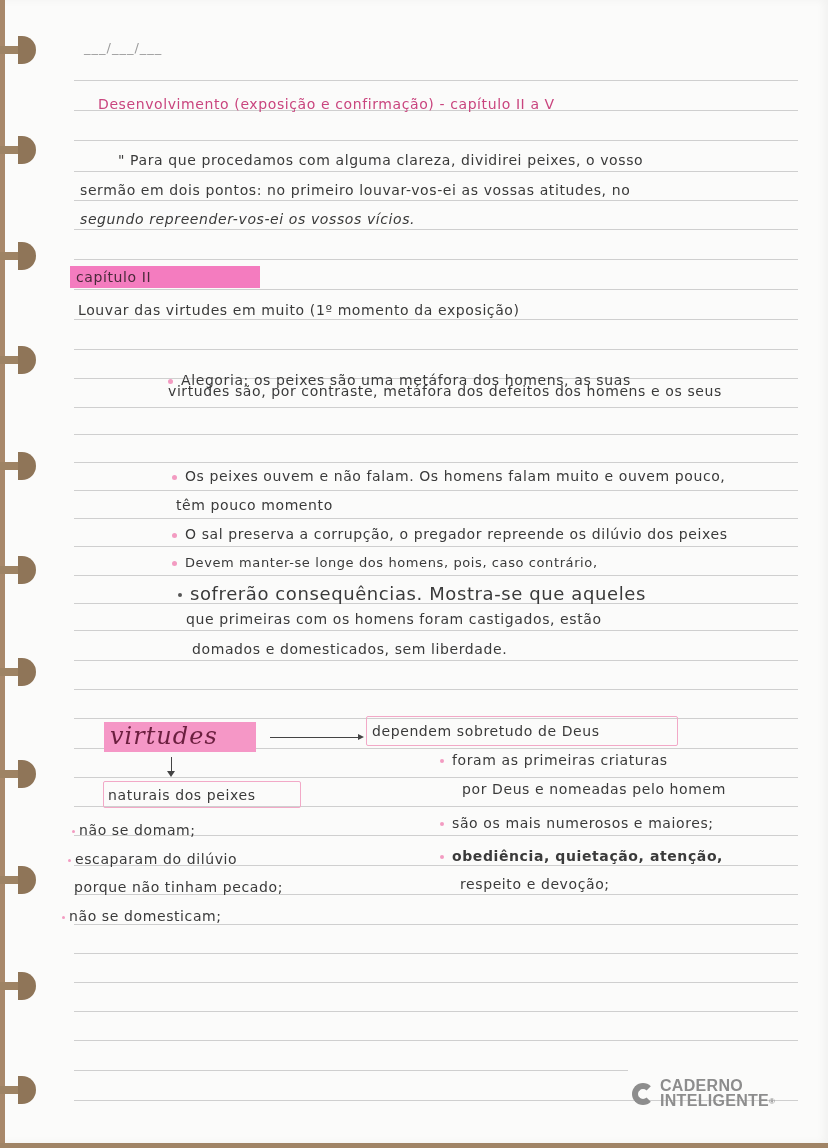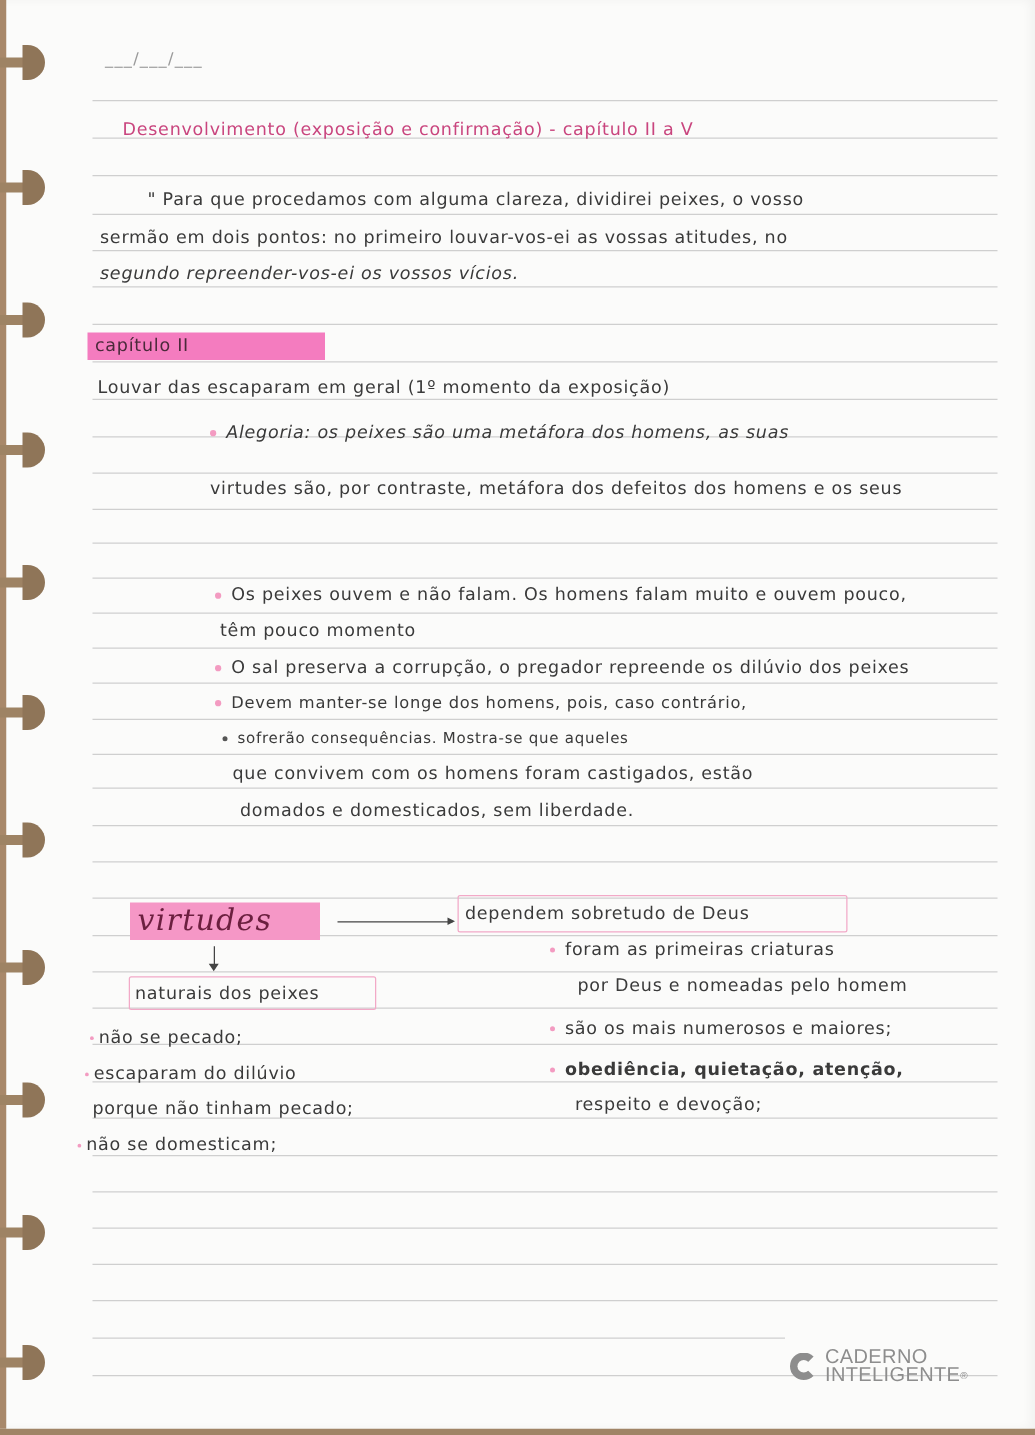--- a/index.html
+++ b/index.html
@@ -65,21 +65,21 @@
     content:""; position:absolute; left:-4px; bottom:-2px;
     border-top:6px solid #444; border-left:4.5px solid transparent; border-right:4.5px solid transparent;
   }
   .logo {
     position:absolute; left:632px; top:1078px; display:flex; align-items:center; color:#8d8d8d;
   }
   .logo .c-mark {
     width:22px; height:22px; border:6px solid #8d8d8d; border-right-color:transparent;
     border-radius:50%; margin-right:6px; box-sizing:border-box;
   }
-  .logo .words { font-family:"Liberation Sans", sans-serif; font-weight:normal; font-size:16px; line-height:15px; letter-spacing:0.3px; }
+  .logo .words { font-family:"Liberation Sans", sans-serif; font-weight:bold; font-size:16px; line-height:15px; letter-spacing:0.3px; }
   .logo .reg { font-size:8px; vertical-align:middle; }
 </style>
 </head>
 <body>
 
 <div class="page">
   <div class="spine"></div>
 
   <div class="disc" style="top:36px">
       <div class="stem"></div>
@@ -168,43 +168,43 @@
   <div class="date">___/___/___</div>
 
   <div class="hw pinktxt" style="left:98px; top:96px;">Desenvolvimento (exposição e confirmação) - capítulo II a V</div>
 
   <div class="hw" style="left:118px; top:152px;">" Para que procedamos com alguma clareza, dividirei peixes, o vosso</div>
   <div class="hw" style="left:80px; top:182px;">sermão em dois pontos: no primeiro louvar-vos-ei as vossas atitudes, no</div>
   <div class="hw" style="left:80px; top:211px;font-style:italic;">segundo repreender-vos-ei os vossos vícios.</div>
 
   <div class="hl-cap"></div>
   <div class="hw" style="left:76px; top:269px; color:#4a2a3a;">capítulo II</div>
-  <div class="hw" style="left:78px; top:302px;">Louvar das escaparam em geral (1º momento da exposição)</div>
-
-  <div class="hw" style="left:168px; top:338px;font-style:italic;"><span class="dot"></span><span>Alegoria: os peixes são uma metáfora dos homens, as suas</span></div>
+  <div class="hw" style="left:78px; top:302px;">Louvar das virtudes em muito (1º momento da exposição)</div>
+
+  <div class="hw" style="left:168px; top:372px;"><span class="dot"></span><span>Alegoria: os peixes são uma metáfora dos homens, as suas</span></div>
   <div class="hw" style="left:168px; top:383px;">virtudes são, por contraste, metáfora dos defeitos dos homens e os seus</div>
 
   <div class="hw" style="left:172px; top:468px;"><span class="dot"></span><span>Os peixes ouvem e não falam. Os homens falam muito e ouvem pouco,</span></div>
   <div class="hw" style="left:176px; top:497px;">têm pouco momento</div>
   <div class="hw" style="left:172px; top:526px;"><span class="dot"></span><span>O sal preserva a corrupção, o pregador repreende os dilúvio dos peixes</span></div>
   <div class="hw" style="left:172px; top:555px; font-size:13px;"><span class="dot"></span><span>Devem manter-se longe dos homens, pois, caso contrário,</span></div>
-  <div class="hw" style="left:178px; top:583px; font-size:12px;"><span class="dot" style="background:#555; width:4px; height:4px;"></span><span>sofrerão consequências. Mostra-se que aqueles</span></div>
-  <div class="hw" style="left:186px; top:611px;">que convivem com os homens foram castigados, estão</div>
+  <div class="hw" style="left:178px; top:583px; font-size:18px;"><span class="dot" style="background:#555; width:4px; height:4px;"></span><span>sofrerão consequências. Mostra-se que aqueles</span></div>
+  <div class="hw" style="left:186px; top:611px;">que primeiras com os homens foram castigados, estão</div>
   <div class="hw" style="left:192px; top:641px;">domados e domesticados, sem liberdade.</div>
 
   <div class="hl-virt"></div>
   <div class="virt-txt">virtudes</div>
   <div class="arrow-h"></div>
   <div class="box" style="left:366px; top:716px; width:310px; height:28px;"></div>
   <div class="hw" style="left:372px; top:723px;">dependem sobretudo de Deus</div>
   <div class="arrow-v"></div>
   <div class="box" style="left:103px; top:781px; width:196px; height:25px;"></div>
   <div class="hw" style="left:108px; top:787px;">naturais dos peixes</div>
 
-  <div class="hw" style="left:72px; top:822px;"><span class="dot" style="width:3px;height:3px;margin-right:4px;"></span><span>não se pecado;</span></div>
+  <div class="hw" style="left:72px; top:822px;"><span class="dot" style="width:3px;height:3px;margin-right:4px;"></span><span>não se domam;</span></div>
   <div class="hw" style="left:68px; top:851px;"><span class="dot" style="width:3px;height:3px;margin-right:4px;"></span><span>escaparam do dilúvio</span></div>
   <div class="hw" style="left:74px; top:879px;">porque não tinham pecado;</div>
   <div class="hw" style="left:62px; top:908px;"><span class="dot" style="width:3px;height:3px;margin-right:4px;"></span><span>não se domesticam;</span></div>
 
   <div class="hw" style="left:440px; top:752px;"><span class="dot" style="width:4px;height:4px;"></span><span>foram as primeiras criaturas</span></div>
   <div class="hw" style="left:462px; top:781px;">por Deus e nomeadas pelo homem</div>
   <div class="hw" style="left:440px; top:815px;"><span class="dot" style="width:4px;height:4px;"></span><span>são os mais numerosos e maiores;</span></div>
   <div class="hw" style="left:440px; top:848px;font-weight:bold;"><span class="dot" style="width:4px;height:4px;"></span><span>obediência, quietação, atenção,</span></div>
   <div class="hw" style="left:460px; top:876px;">respeito e devoção;</div>
 

